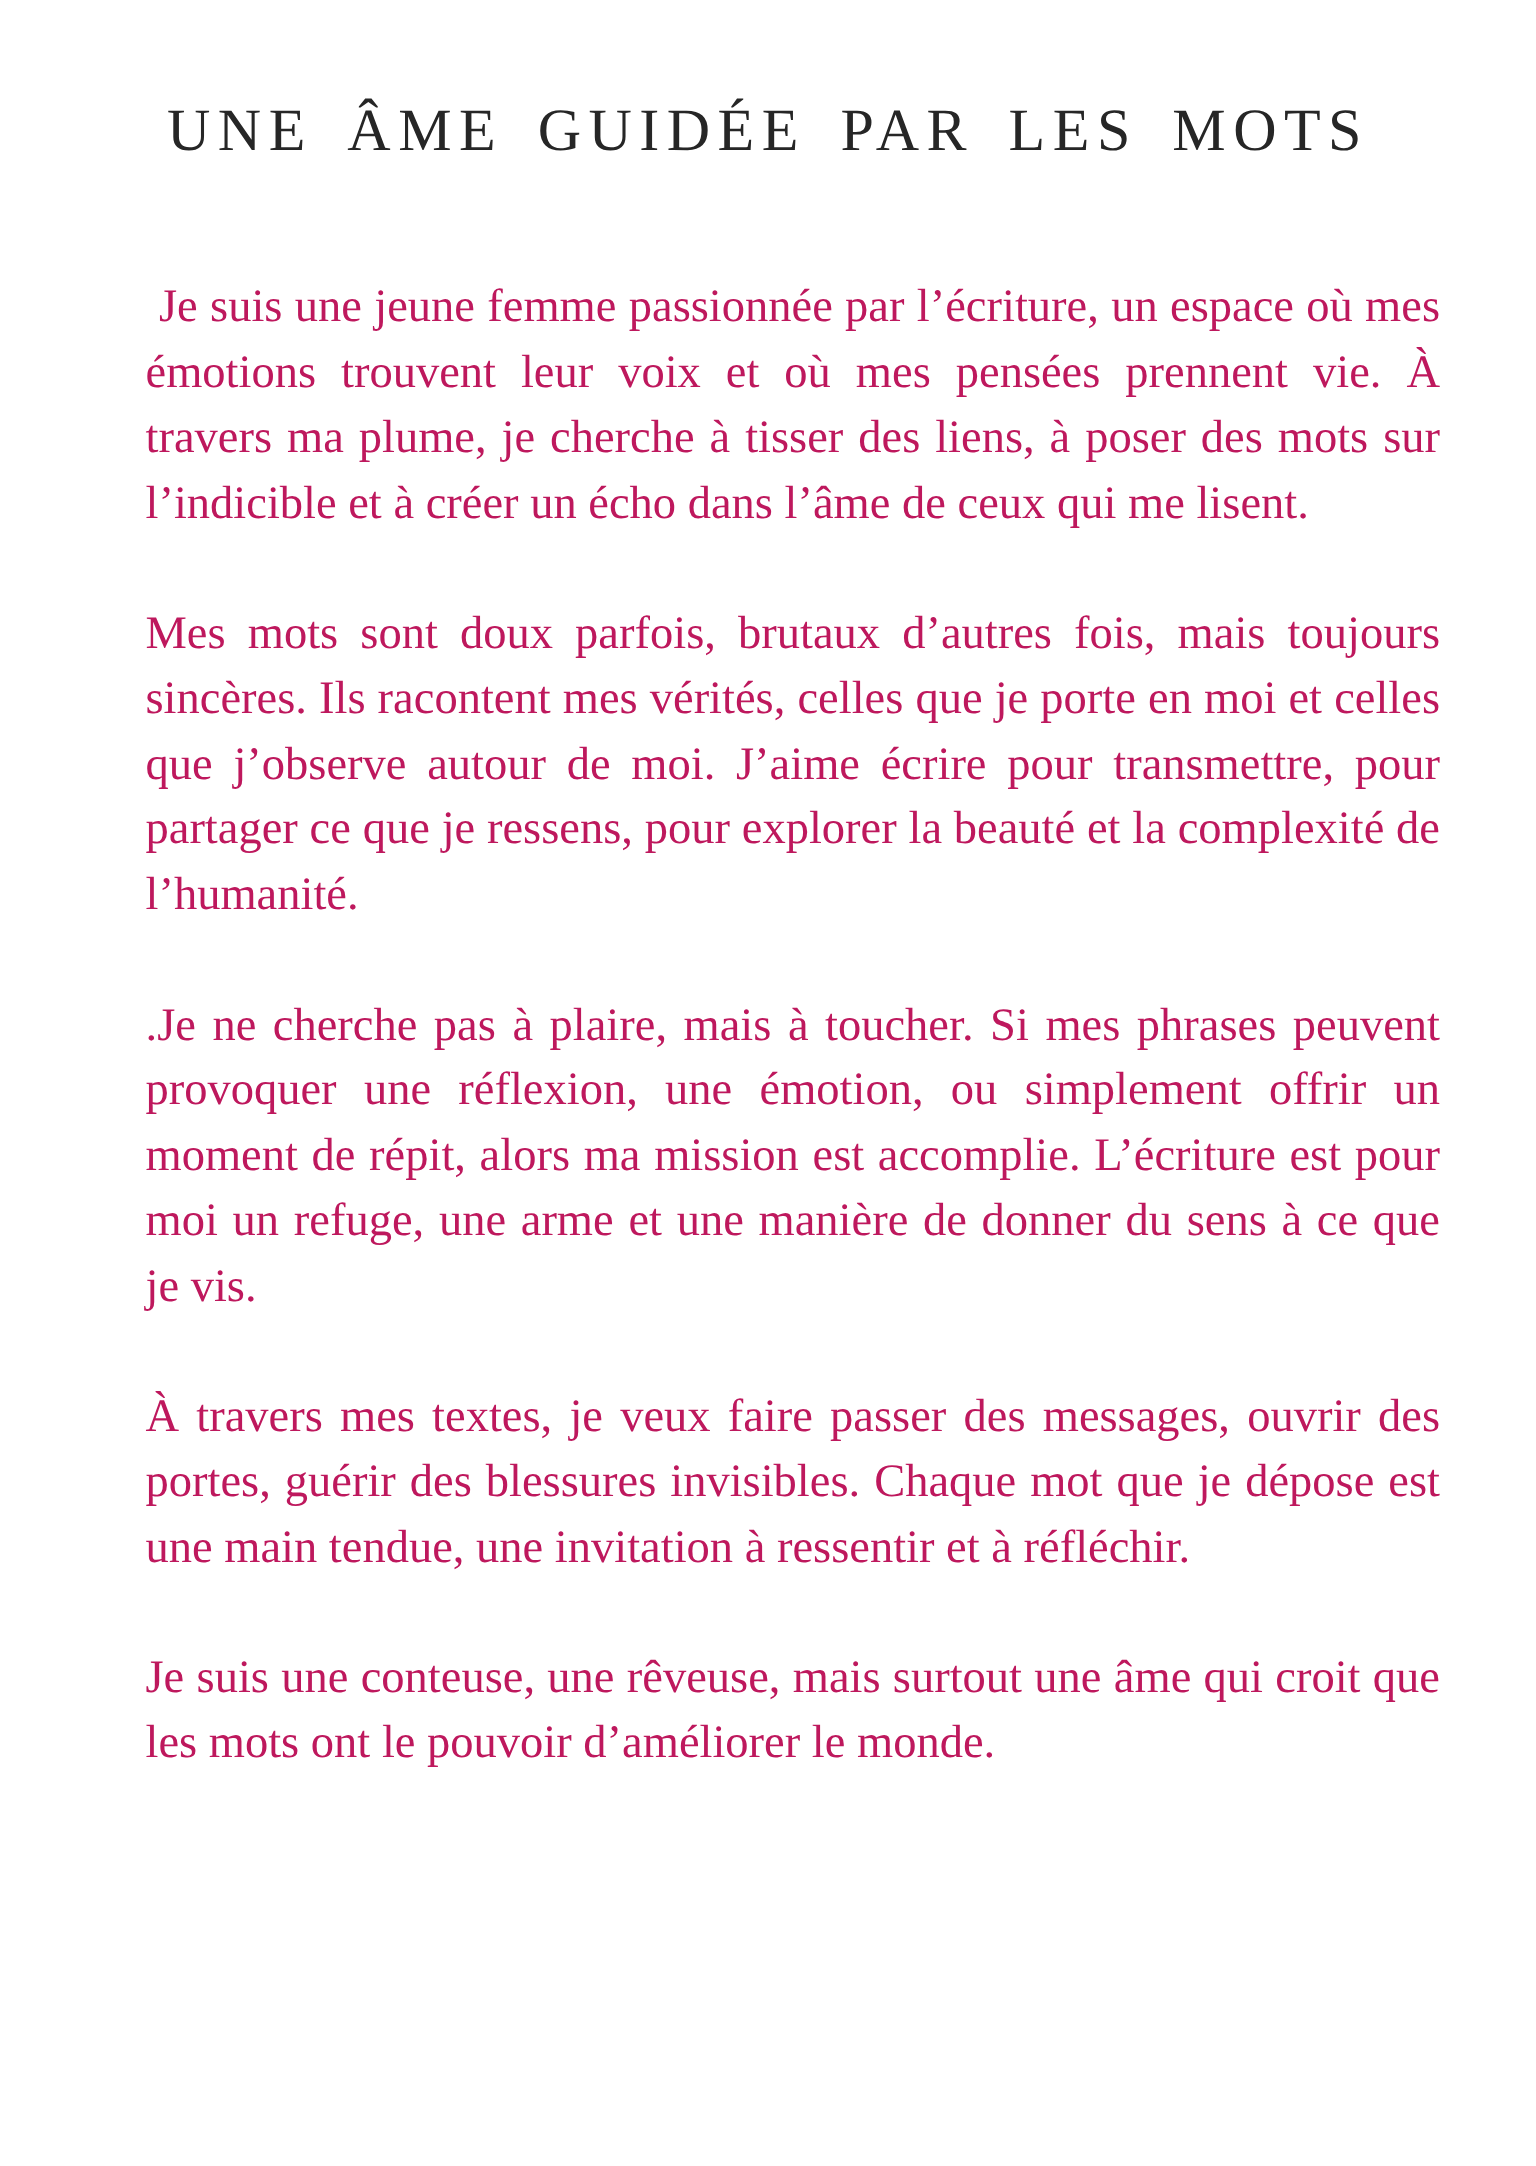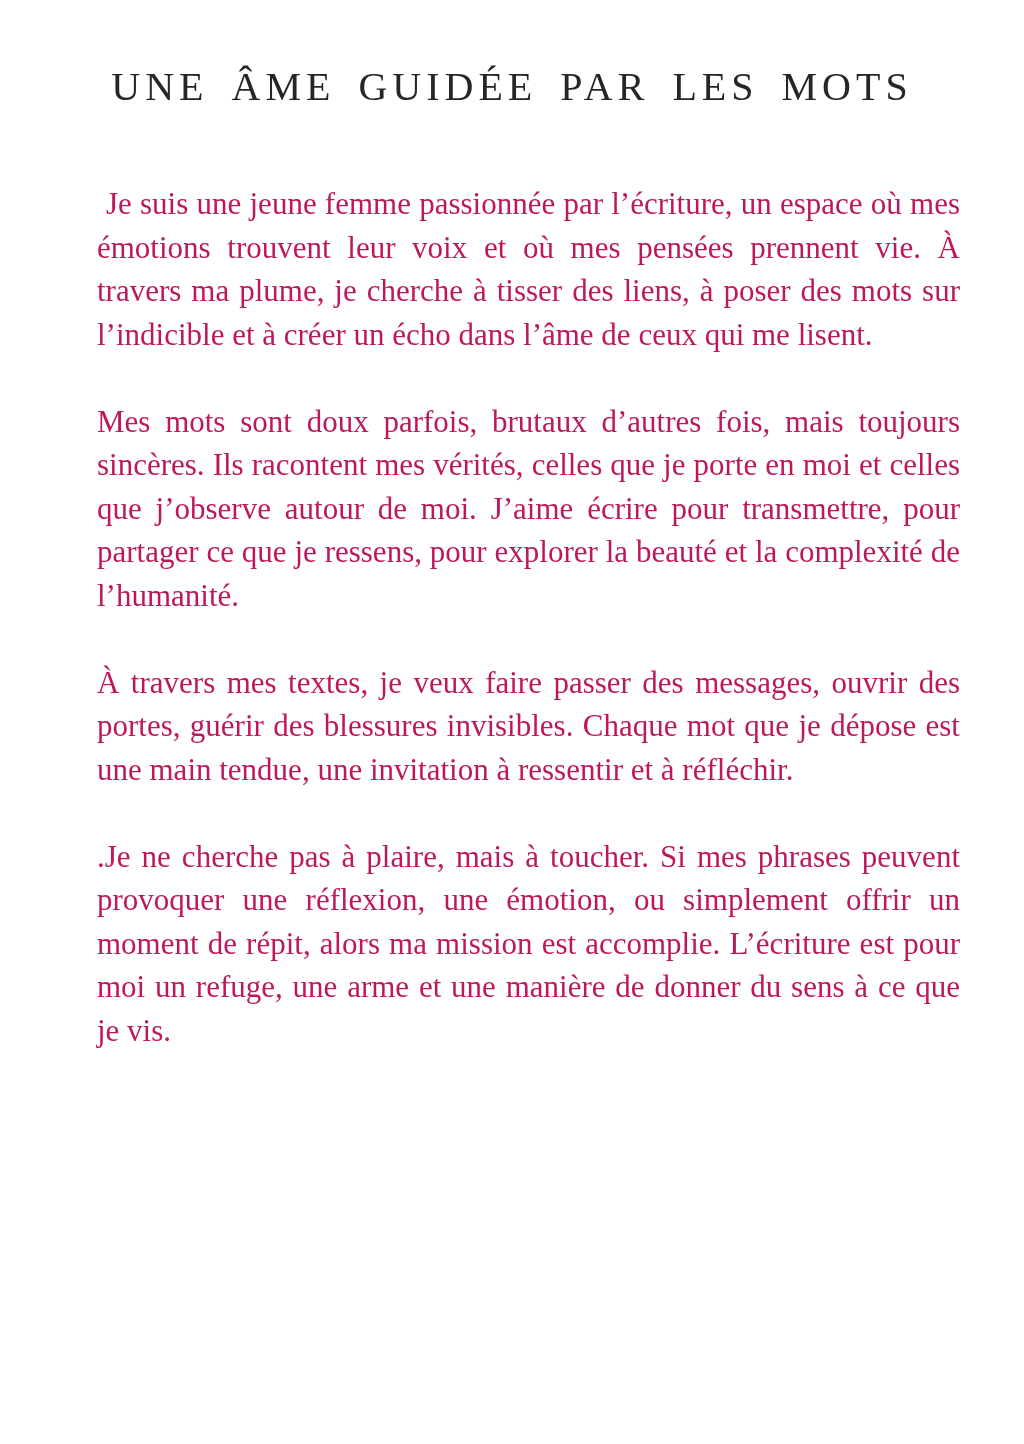--- a/index.html
+++ b/index.html
@@ -47,16 +47,17 @@
 </style>
 </head>
 <body>
 
 <div class="page">
   <h1 class="title">UNE ÂME GUIDÉE PAR LES MOTS</h1>
 
   <div class="content">
     <p class="para indent-first">Je suis une jeune femme passionnée par l’écriture, un espace où mes émotions trouvent leur voix et où mes pensées prennent vie. À travers ma plume, je cherche à tisser des liens, à poser des mots sur l’indicible et à créer un écho dans l’âme de ceux qui me lisent.</p>
     <p class="para">Mes mots sont doux parfois, brutaux d’autres fois, mais toujours sincères. Ils racontent mes vérités, celles que je porte en moi et celles que j’observe autour de moi. J’aime écrire pour transmettre, pour partager ce que je ressens, pour explorer la beauté et la complexité de l’humanité.</p>
+    <p class="para">.Je ne cherche pas à plaire, mais à toucher. Si mes phrases peuvent provoquer une réflexion, une émotion, ou simplement offrir un moment de répit, alors ma mission est accomplie. L’écriture est pour moi un refuge, une arme et une manière de donner du sens à ce que je vis.</p>
     <p class="para">À travers mes textes, je veux faire passer des messages, ouvrir des portes, guérir des blessures invisibles. Chaque mot que je dépose est une main tendue, une invitation à ressentir et à réfléchir.</p>
-    <p class="para">.Je ne cherche pas à plaire, mais à toucher. Si mes phrases peuvent provoquer une réflexion, une émotion, ou simplement offrir un moment de répit, alors ma mission est accomplie. L’écriture est pour moi un refuge, une arme et une manière de donner du sens à ce que je vis.</p>
+    <p class="para">Je suis une conteuse, une rêveuse, mais surtout une âme qui croit que les mots ont le pouvoir d’améliorer le monde.</p>
   </div>
 </div>
 
 </body></html>

